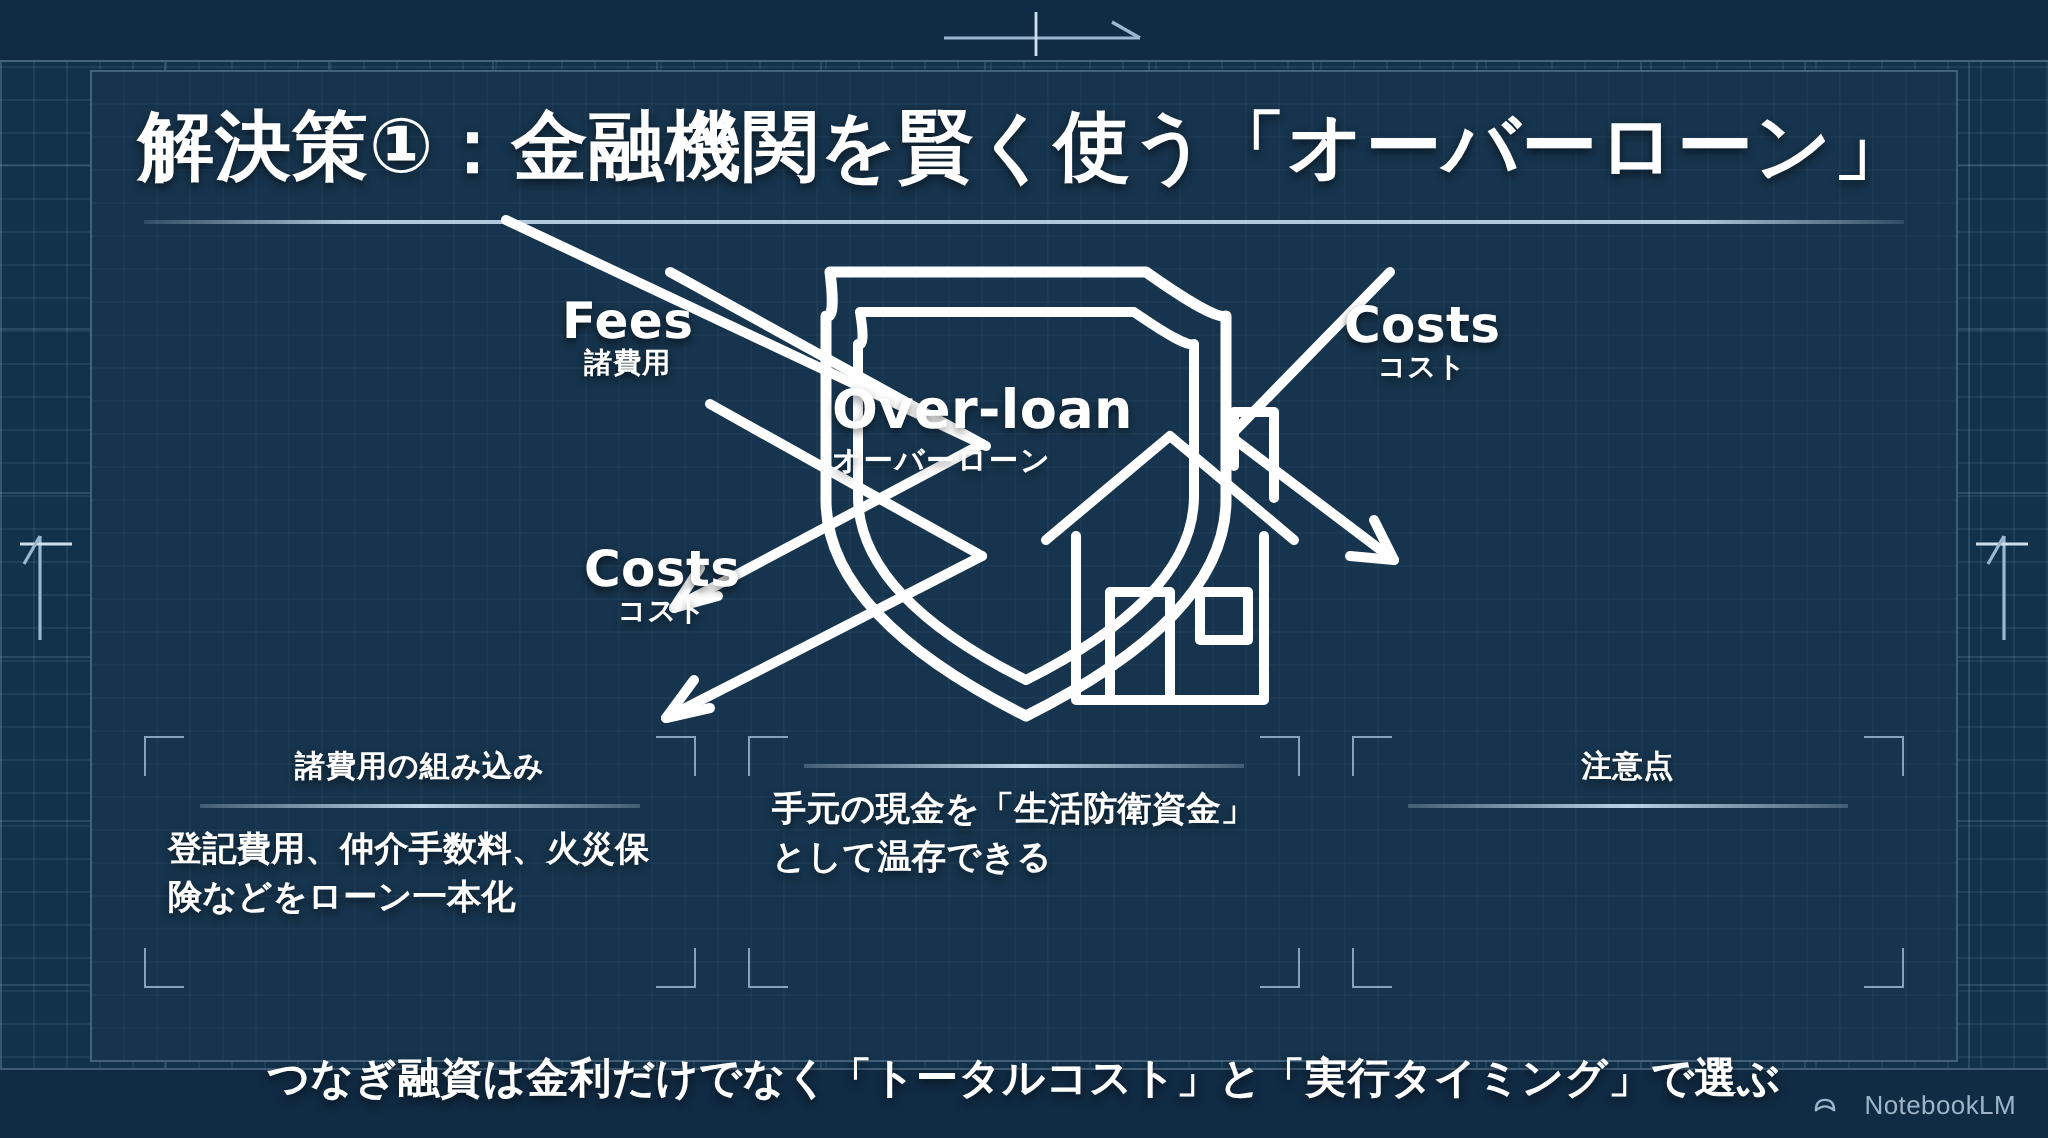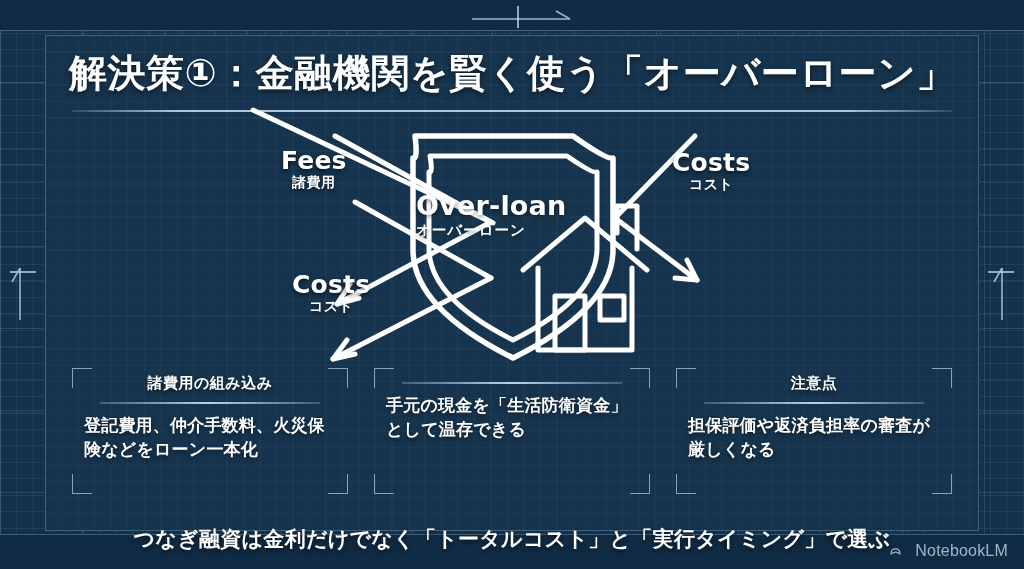--- a/index.html
+++ b/index.html
@@ -192,21 +192,21 @@
     text-align:center;z-index:7;
     font-family:"DejaVu Sans","Liberation Sans",sans-serif;
     font-weight:700;font-size:21px;color:#ffffff;
     letter-spacing:.3px;
     text-shadow:0 2px 5px rgba(0,0,0,.6);
     white-space:nowrap;
   }
   .brand{
     position:absolute;right:16px;bottom:9px;z-index:8;
     display:flex;align-items:center;gap:13px;
-    color:#9fb6c9;font-size:16px;letter-spacing:.2px;
+    color:#9fb6c9;font-size:13px;letter-spacing:.2px;
     font-family:"Liberation Sans",sans-serif;
   }
   .brand svg{display:block;}
 </style>
 </head>
 <body>
 
 <div class="slide">
 
   <div class="grid-outer"></div>
@@ -317,21 +317,20 @@
       <div class="card-body">手元の現金を「生活防衛資金」として温存できる</div>
     </div>
 
     <div class="card">
       <span class="br tl"></span>
       <span class="br tr"></span>
       <span class="br bl"></span>
       <span class="br br2"></span>
       <div class="card-title">注意点</div>
       <div class="card-rule"></div>
-      <div class="card-body">担保評価や返済負担率の審査が厳しくなる</div>
     </div>
 
   </div>
 
   <div class="band band-bottom"></div>
   <div class="footer-text">つなぎ融資は金利だけでなく「トータルコスト」と「実行タイミング」で選ぶ</div>
 
   <div class="brand">
     <svg width="13" height="13" viewBox="0 0 20 20">
       <path d="M3 14 Q3 6 10 6 Q17 6 17 14 Q13 11 10 11 Q7 11 3 14 Z" fill="none" stroke="#9fb6c9" stroke-width="1.8" stroke-linejoin="round"></path>

